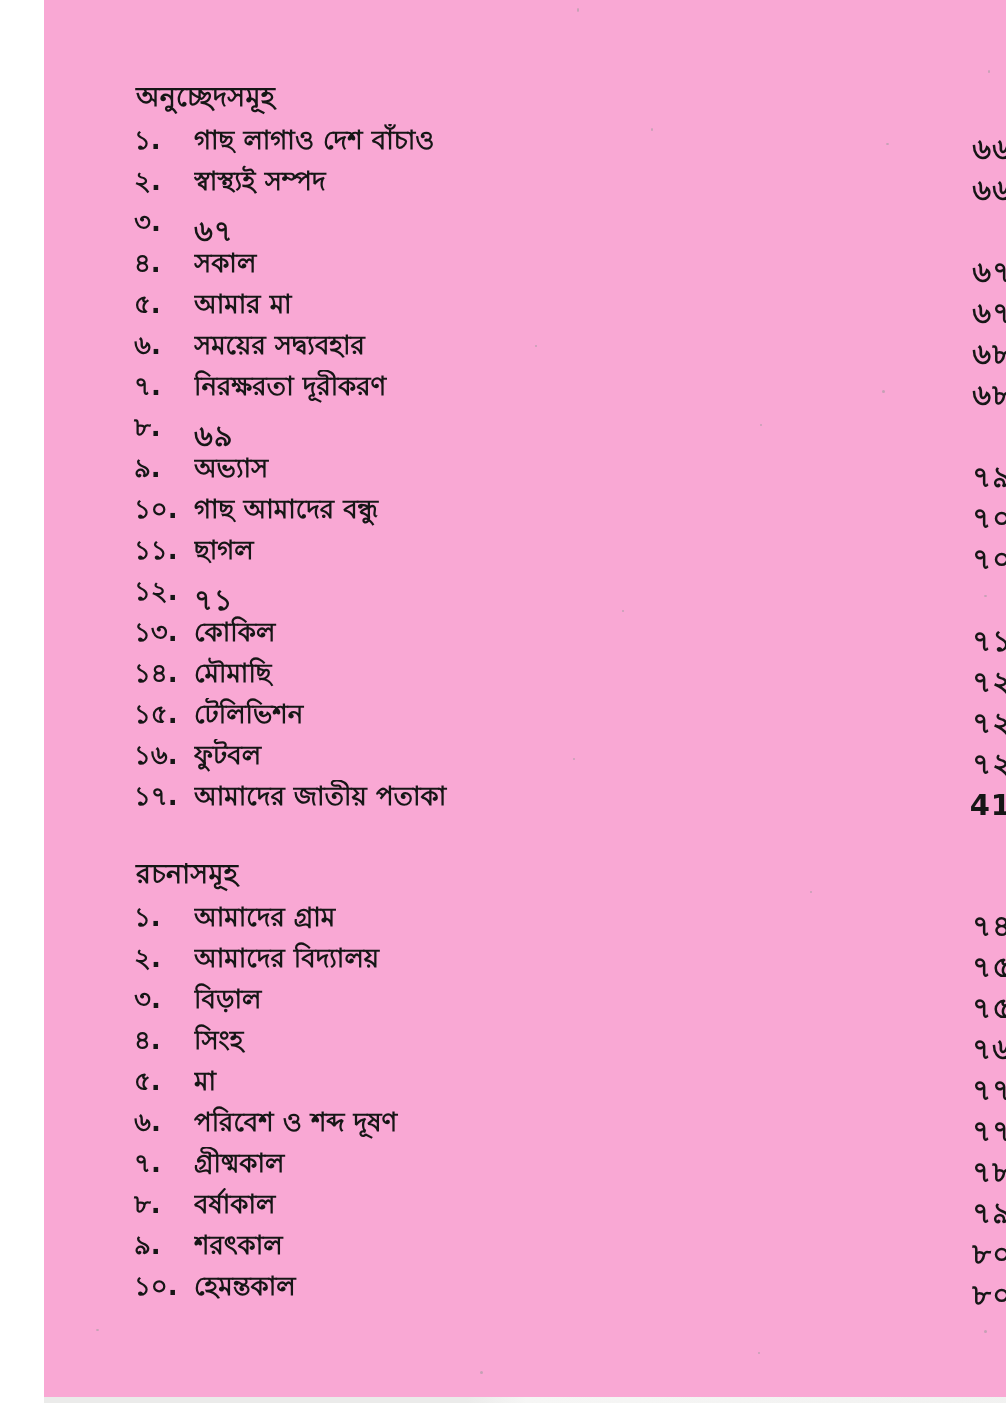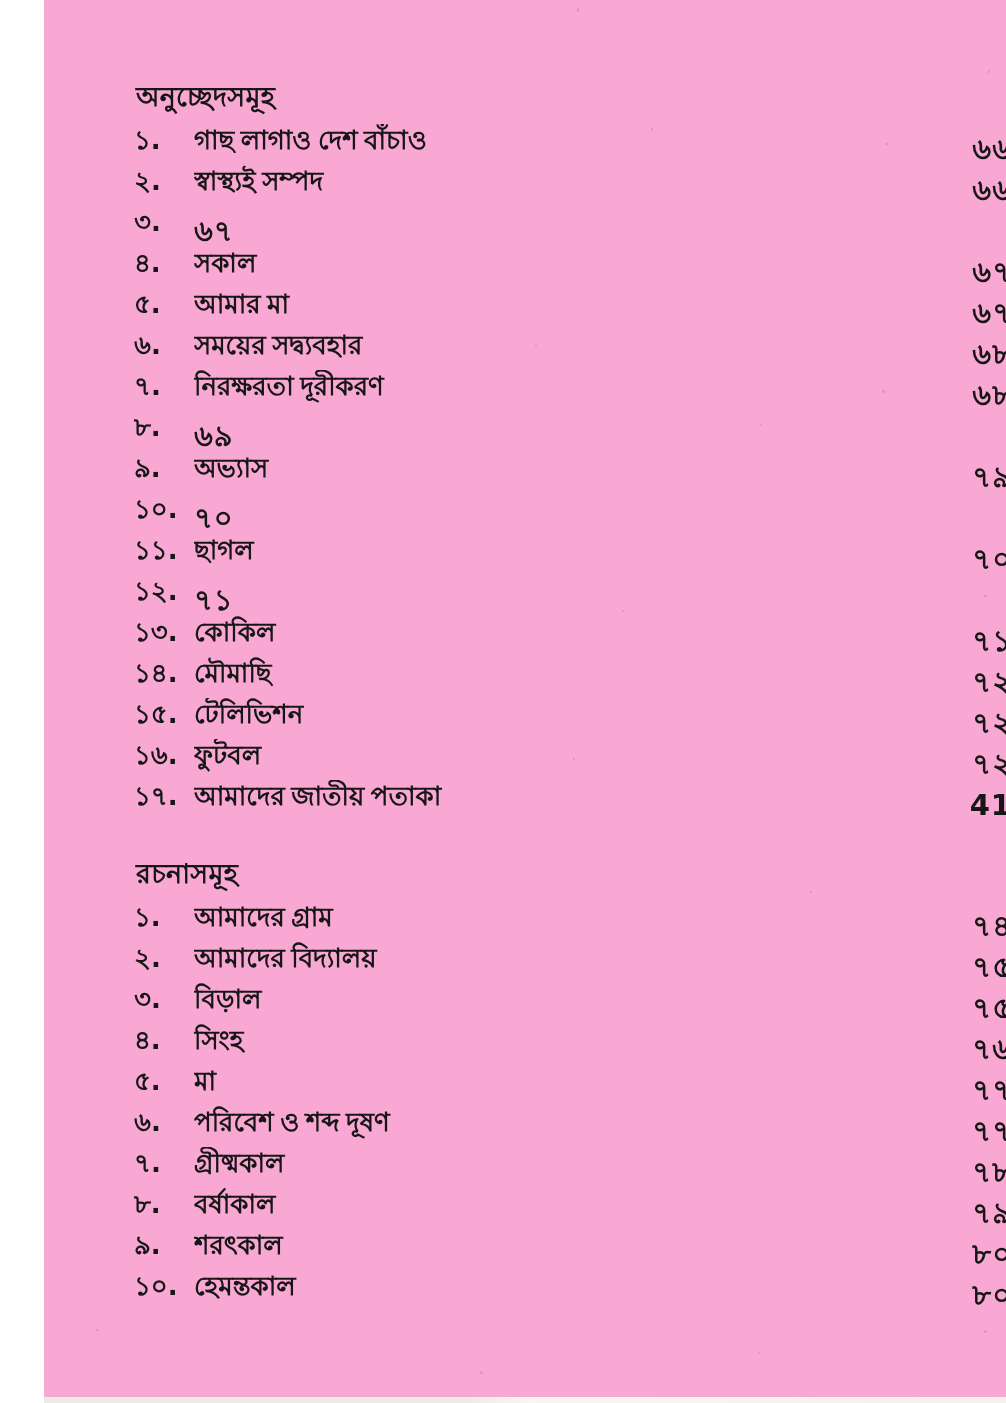--- a/index.html
+++ b/index.html
@@ -46,21 +46,20 @@
     line-height: 33px;
     white-space: nowrap;
   }
   .num {
     flex: none;
     width: 60px;
   }
   .title {
     flex: 1 1 auto;
     overflow: hidden;
-    font-family: Liberation Serif, serif;
   }
   .pageno {
     flex: none;
     font-size: 29px;
     font-weight: 700;
     transform: translateY(9px);
     letter-spacing: 1px;
   }
   
   .speck {
@@ -138,20 +137,21 @@
   </div>
 
   <div class="row">
     <span class="num">৯.</span>
     <span class="title">অভ্যাস</span>
     <span class="pageno">৭৯</span>
   </div>
 
   <div class="row">
     <span class="num">১০.</span>
+    <span class="title">গাছ আমাদের বন্ধু</span>
     <span class="pageno">৭০</span>
   </div>
 
   <div class="row">
     <span class="num">১১.</span>
     <span class="title">ছাগল</span>
     <span class="pageno">৭০</span>
   </div>
 
   <div class="row">

